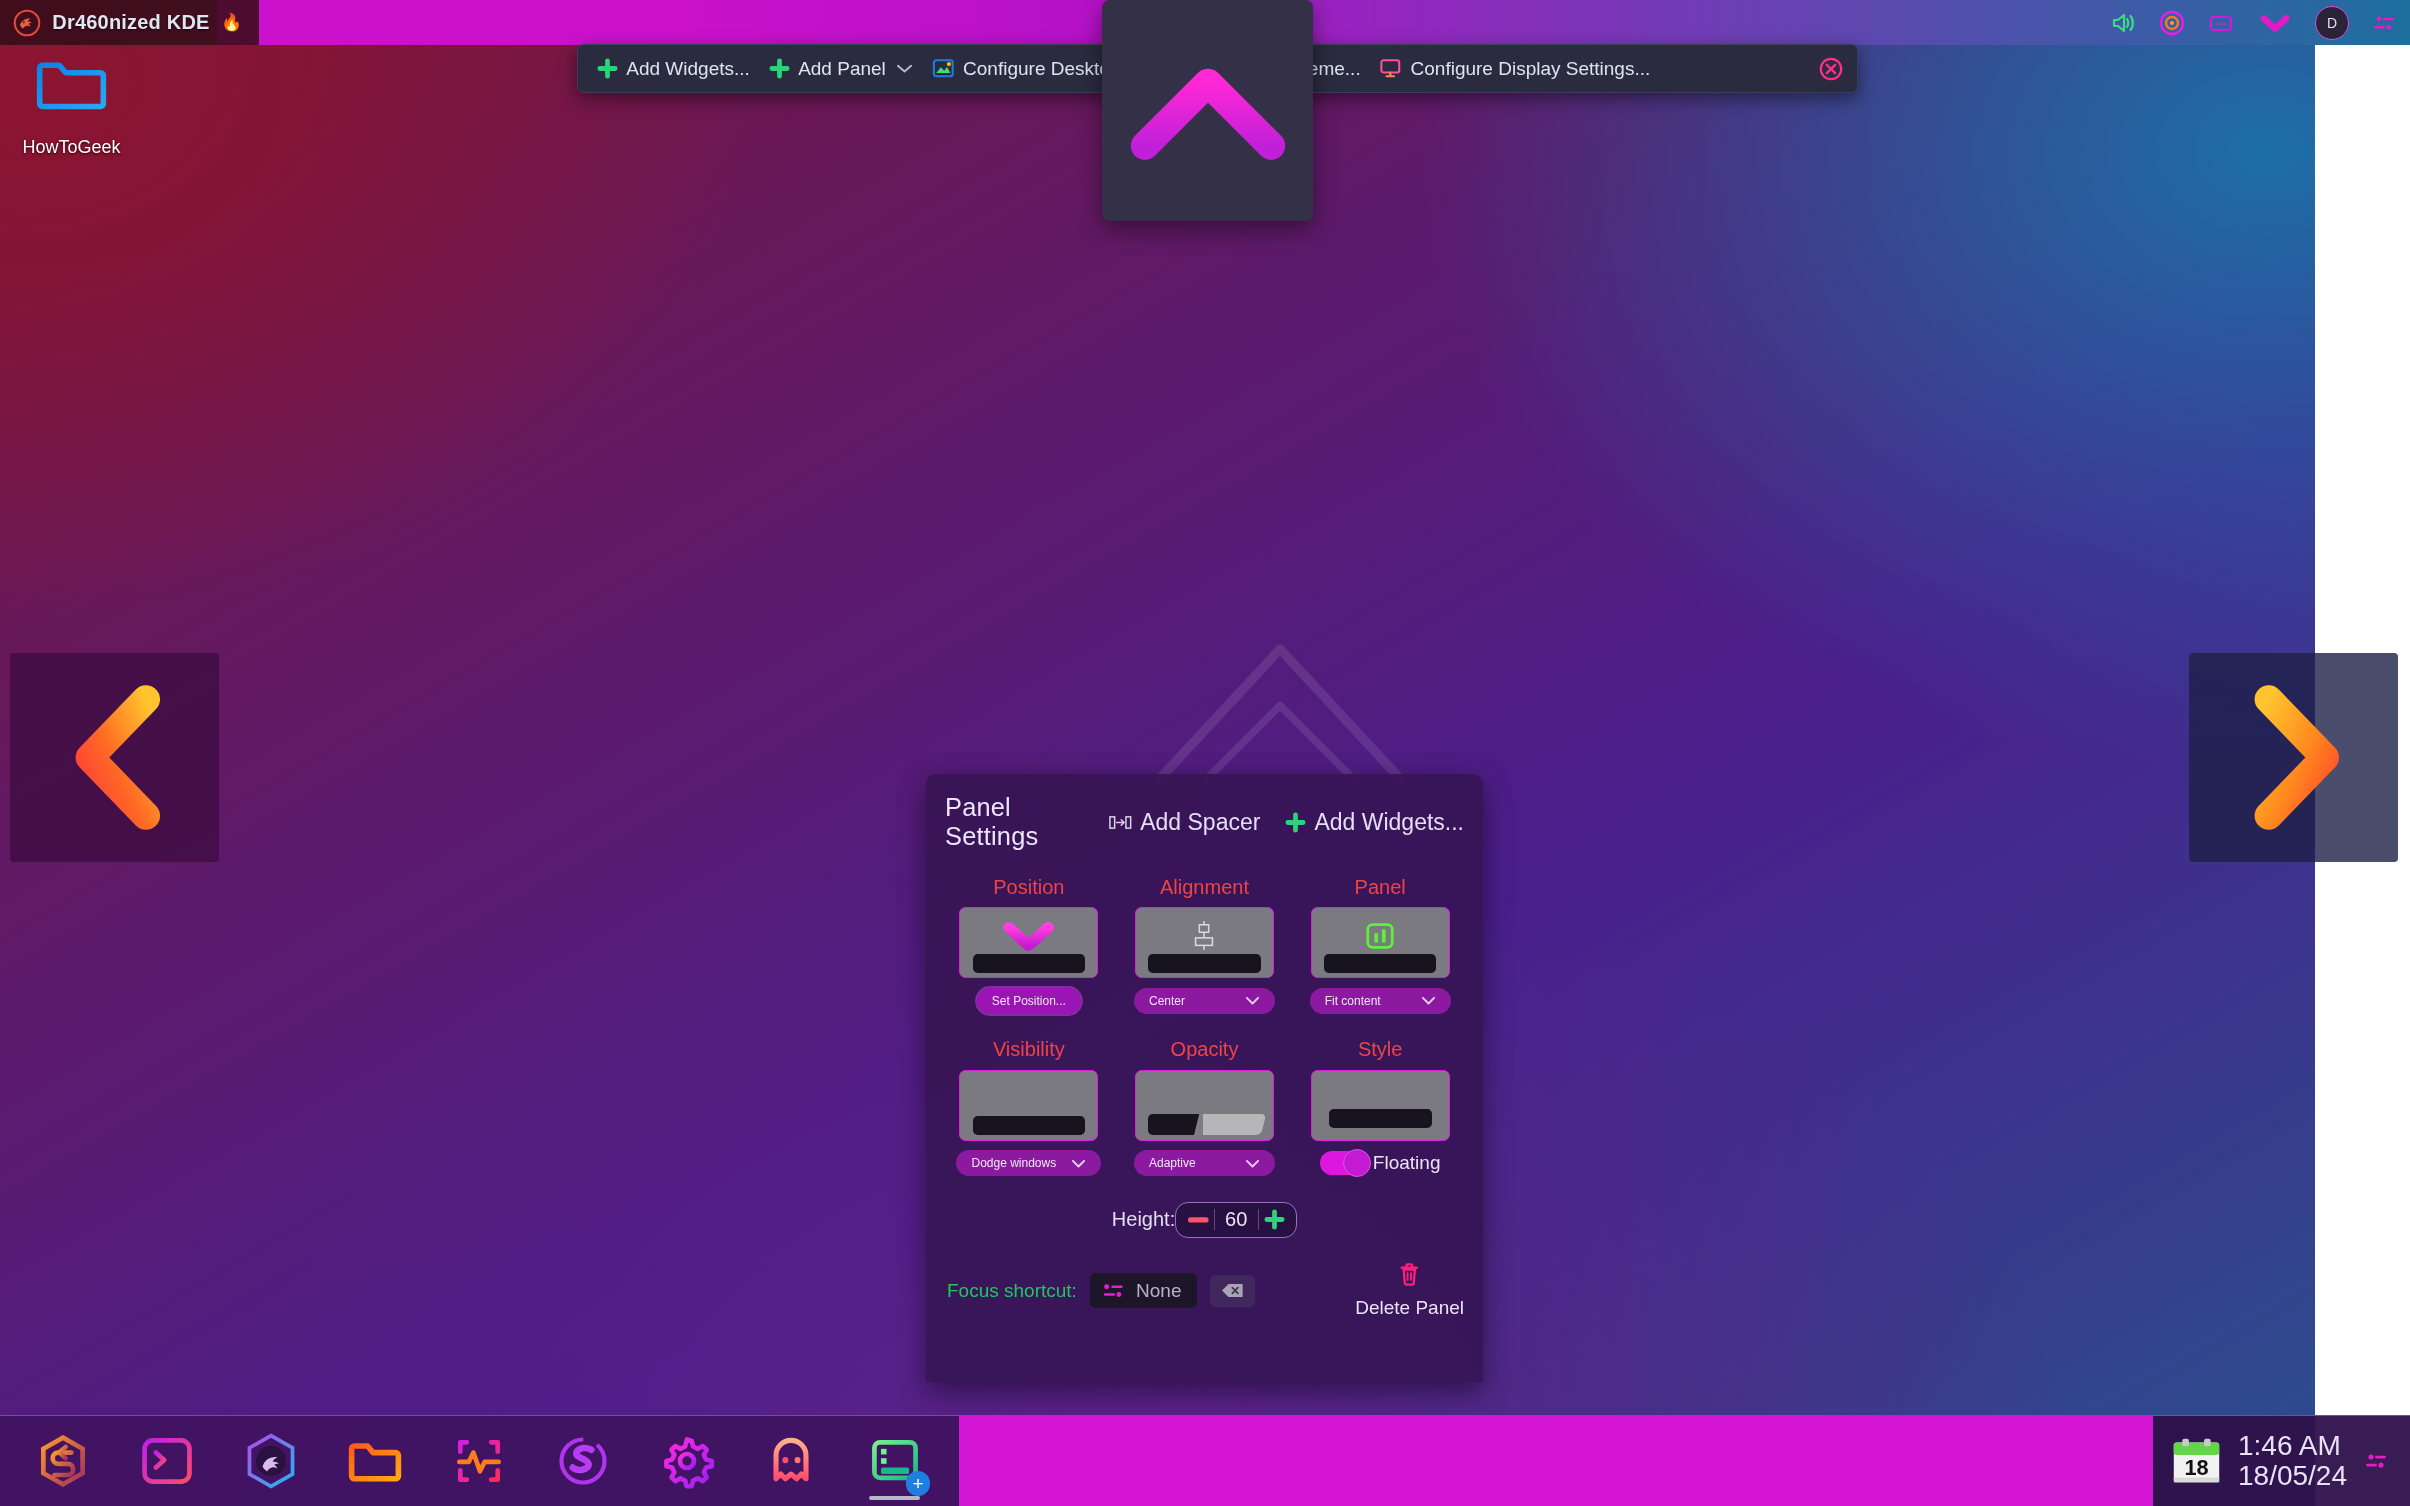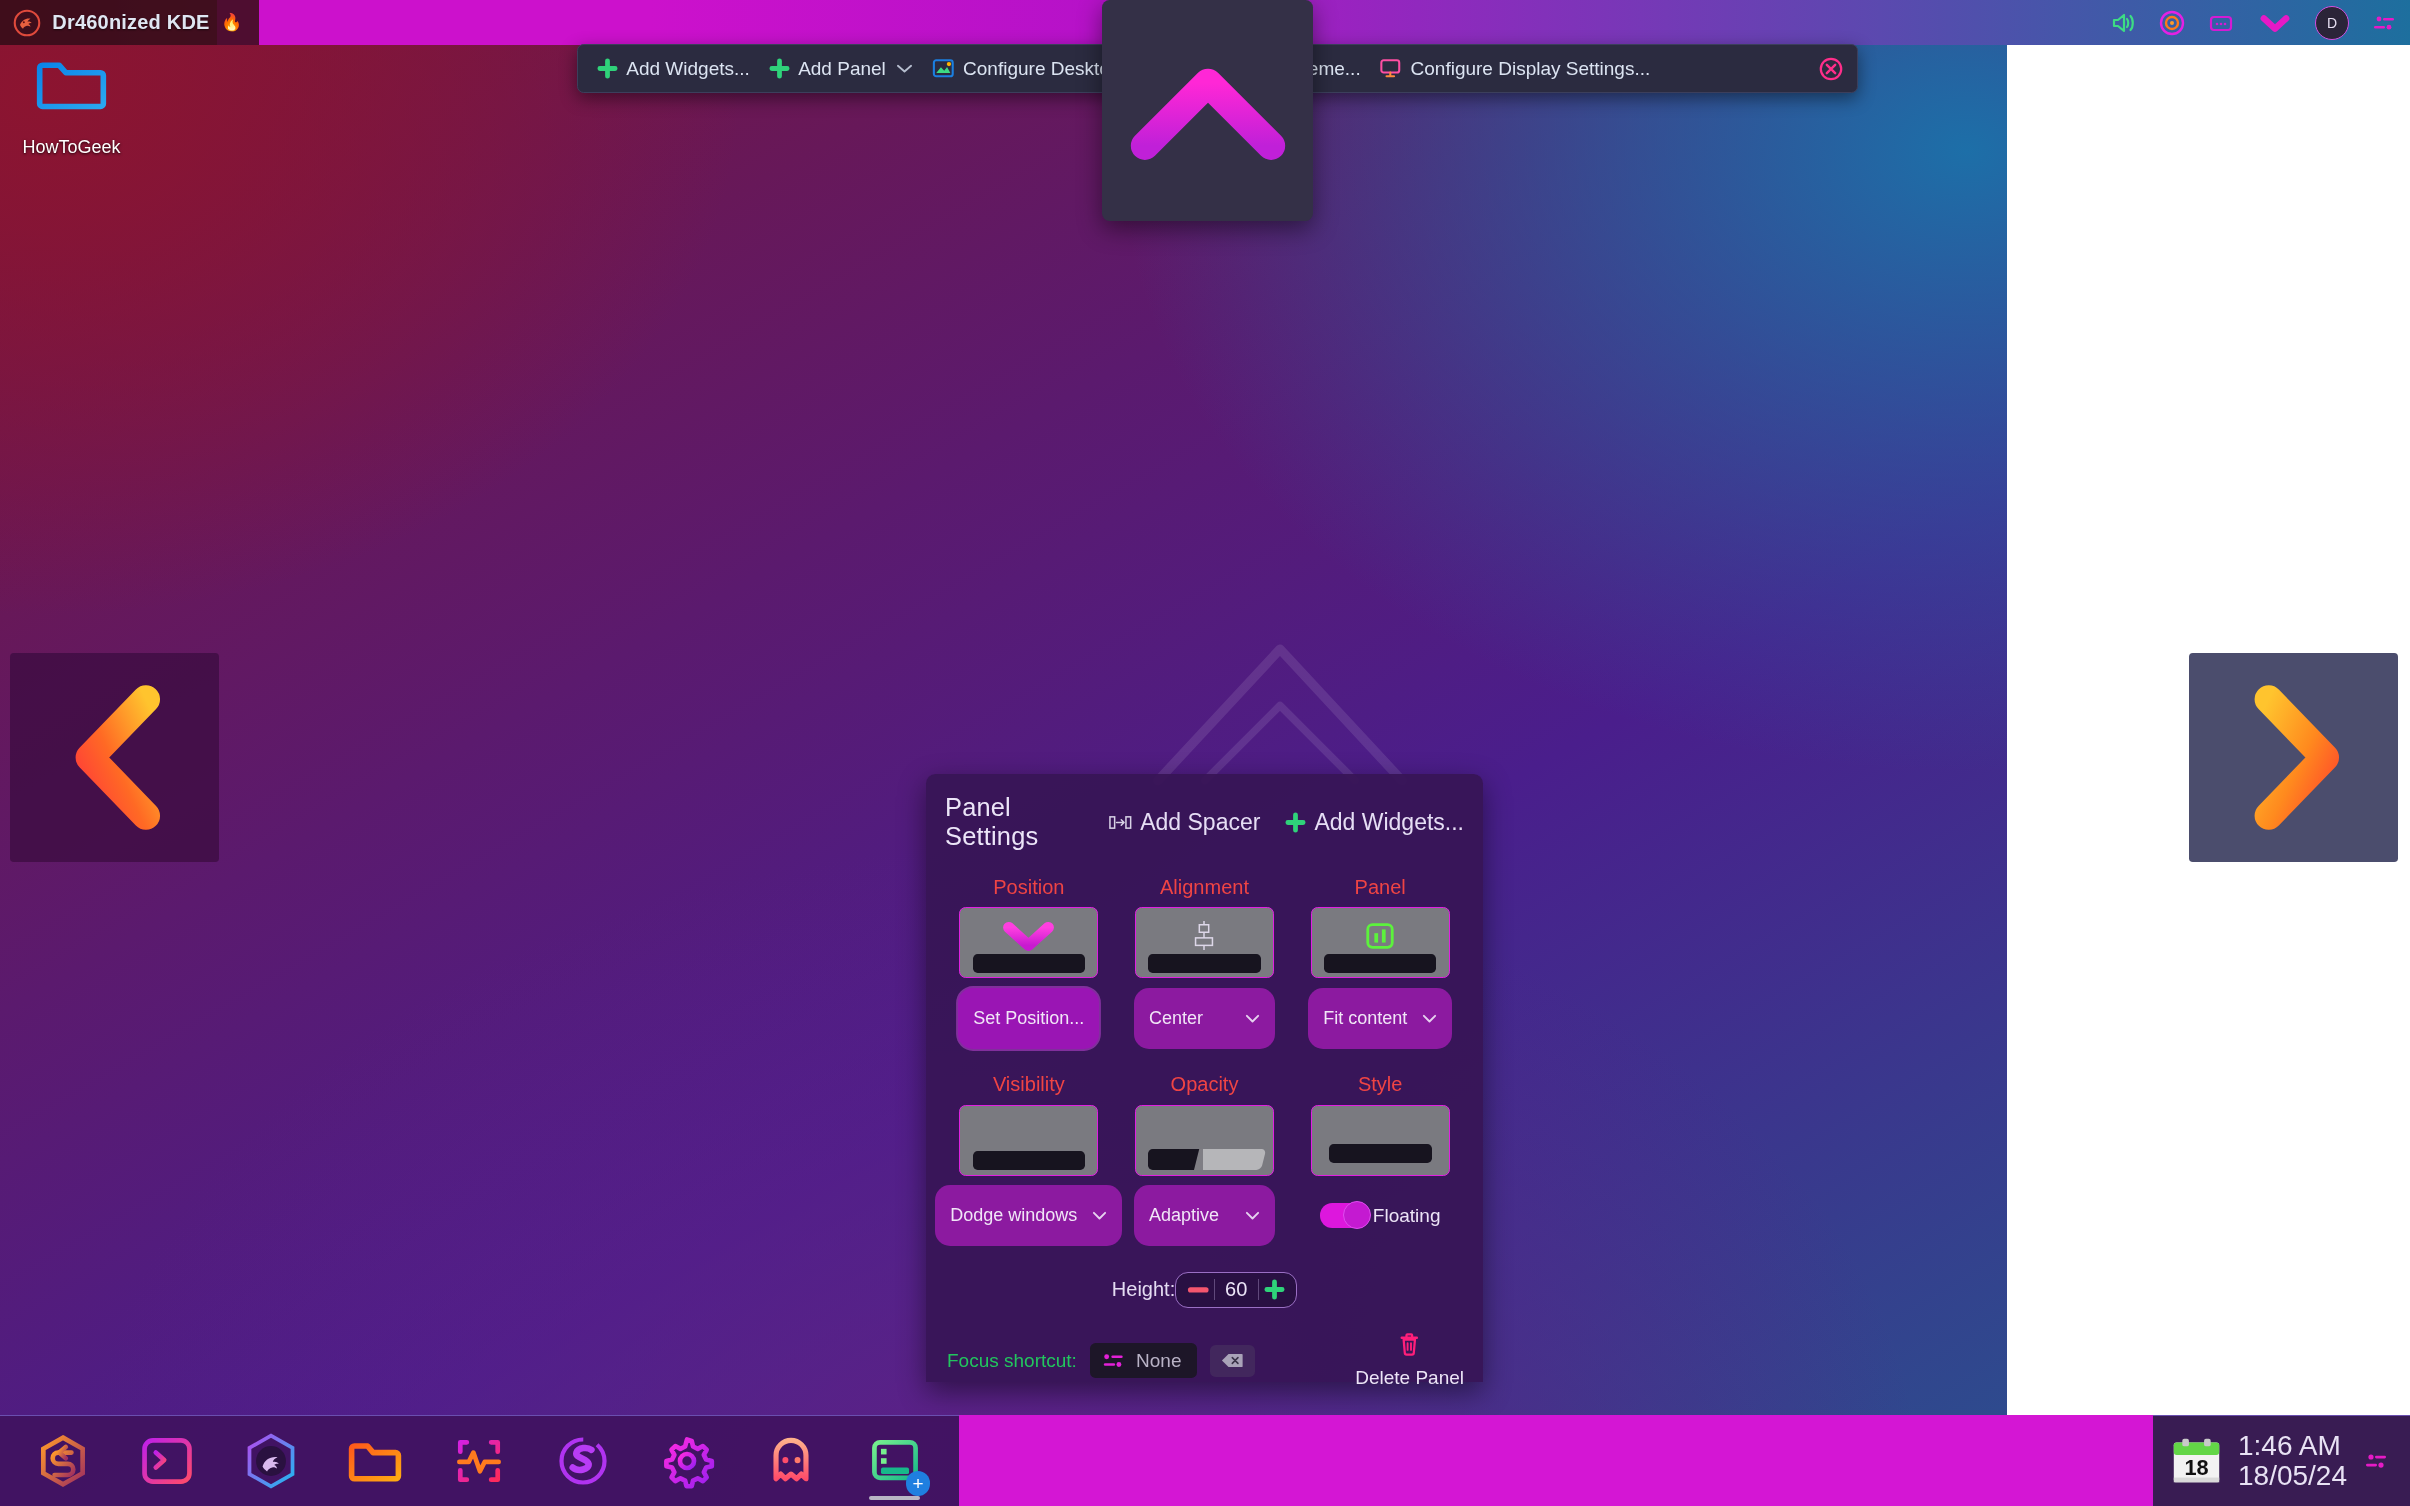--- a/index.html
+++ b/index.html
@@ -2,21 +2,21 @@
 <html style="font-size:15px"><head>
 <meta charset="utf-8">
 <style>
   * { box-sizing: border-box; margin: 0; padding: 0; }
   html, body {
     width: 2411px; height: 1507px;
     overflow: hidden;
     font-family: "Liberation Sans", sans-serif;
   }
   #root {
-    position: relative; width: 2007px; height: 1507px;
+    position: relative; width: 2315px; height: 1507px;
     background:
       radial-gradient(ellipse 1130px 847px at 2% 6%, #8c1430 0%, rgba(140,20,48,0) 62%),
       radial-gradient(ellipse 1412px 1036px at 98% 10%, #1d6fa8 0%, rgba(29,111,168,0) 60%),
       radial-gradient(ellipse 1318px 942px at 50% 100%, #5e1f86 0%, rgba(94,31,134,0) 70%),
       linear-gradient(150deg, #7a1538 0%, #5b1a6e 38%, #4a1e8c 62%, #2b4f8e 100%);
   }
   
   .watermark {
     position: absolute; left: 1139px; top: 621px;
     width: 282px; height: 169px;
@@ -155,22 +155,22 @@
   }
   .thumb .glyph { position: relative; z-index: 2; margin-bottom: 13px; }
   .thumb .glyph svg { display: block; }
 
   .ps-control-row {
     display: grid; grid-template-columns: 1fr 1fr 1fr;
     padding: 9.4px 15px 0 15px; justify-items: center;
   }
   .pill {
     background: #8c1aa0; border-radius: 15px;
-    color: #f1e6f7; font-size: 18px;
-    padding: 20px 15px; display: flex; align-items: center; gap: 9.4px;
+    color: #f1e6f7; font-size: 12px;
+    padding: 6px 15px; display: flex; align-items: center; gap: 9.4px;
     white-space: nowrap;
   }
   .pill.solid { background: #9a15b4; box-shadow: 0 0 0 1.9px rgba(220,80,240,.45); }
   .pill .dd-chev { margin-left: 5.6px; opacity: .9; }
   .pill.w-combo { min-width: 141px; justify-content: space-between; }
 
   .toggle-wrap { display: flex; align-items: center; gap: 4px; }
   .toggle {
     width: 49px; height: 24.5px; border-radius: 12.2px;
     background: #dd17dd; position: relative;

